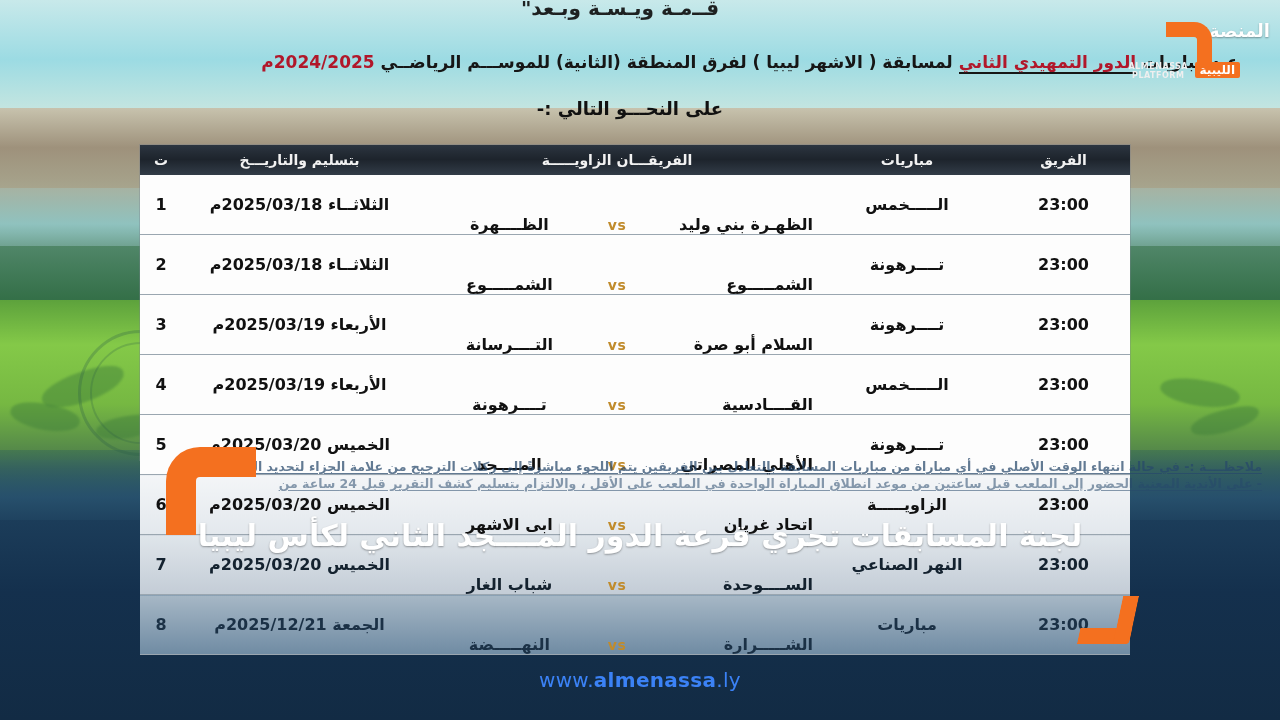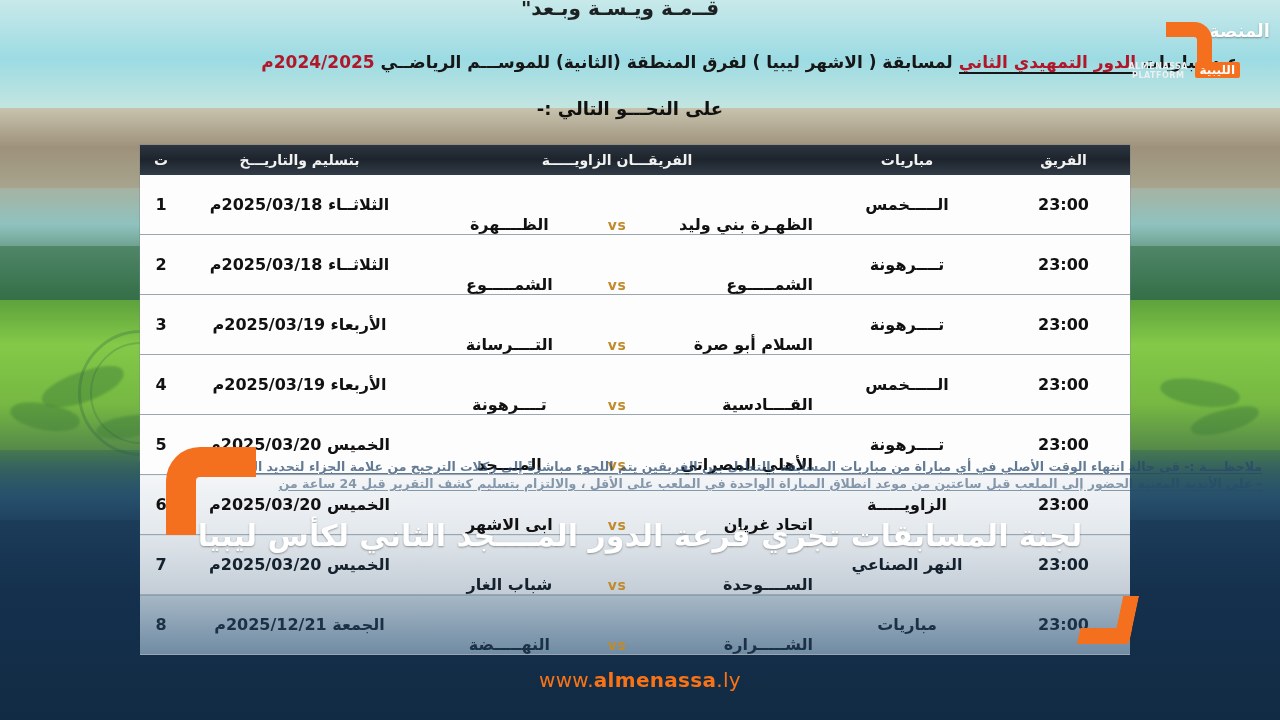--- a/index.html
+++ b/index.html
@@ -174,21 +174,21 @@
     position:absolute; left:0; top:516px; width:1280px; padding:0 120px;
     direction:rtl; text-align:center; color:#ffffff;
     font-size:30px; font-weight:bold; line-height:40px;
     text-shadow:0 1px 2px rgba(0,0,0,.35);
   }
   .caption .line2 { display:block; direction:ltr; }
 
   
   .footer-url {
     position:absolute; left:0; top:668px; width:1280px; text-align:center;
-    color:#f97316; font-size:20px; direction:ltr; letter-spacing:.3px;
+    color:#3b82f6; font-size:20px; direction:ltr; letter-spacing:.3px;
   }
   .footer-url b { font-weight:bold; }
 
   
   .navy-bottom {
     position:absolute; left:0; top:506px; width:1280px; height:214px;
     background:linear-gradient(180deg,#1d3f5c 0%,#14304d 40%,#122b44 100%);
     z-index:-1;
   }
 </style>

